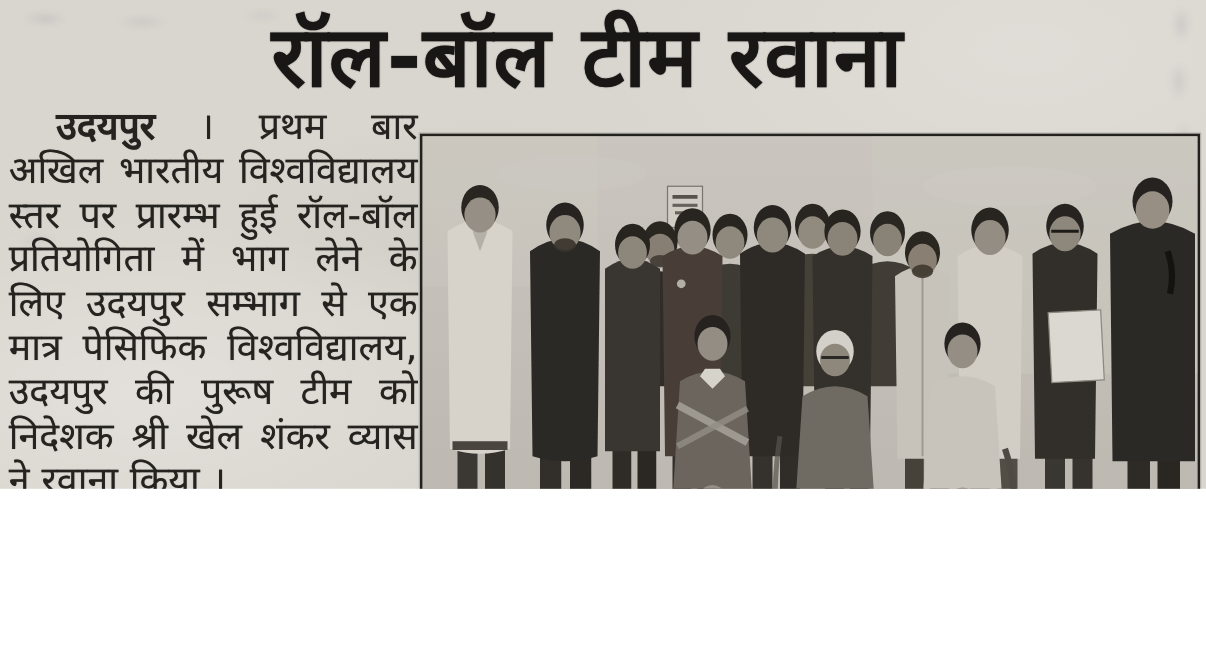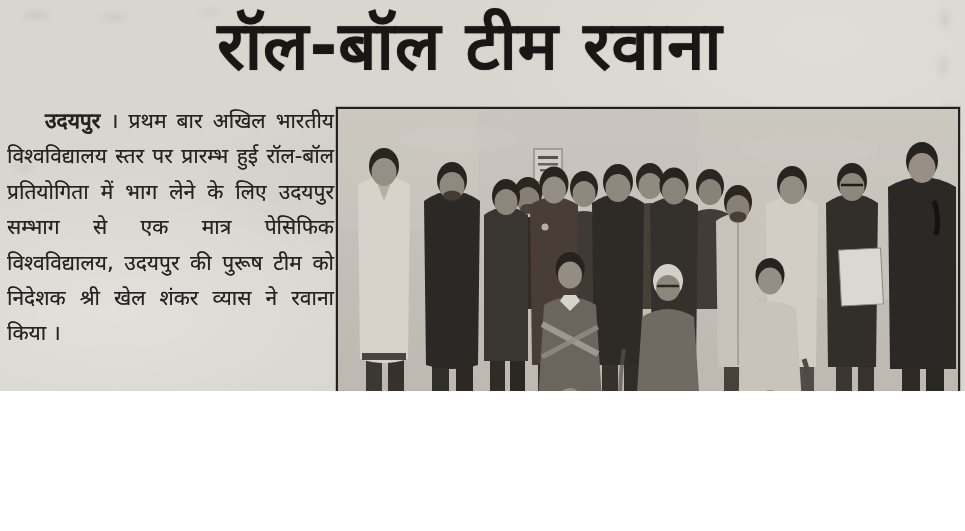--- a/index.html
+++ b/index.html
@@ -22,22 +22,22 @@
   .ghost.g3{right:0;top:0;width:40px;height:130px;background:
     radial-gradient(ellipse 10px 20px at 50% 15%, rgba(115,122,135,.45), transparent 70%),
     radial-gradient(ellipse 10px 22px at 45% 50%, rgba(115,122,135,.4), transparent 70%),
     radial-gradient(ellipse 10px 18px at 55% 85%, rgba(115,122,135,.3), transparent 70%);}
   .ghost.g4{left:150px;top:455px;width:200px;height:70px;background:
     radial-gradient(ellipse 60px 18px at 60% 40%, rgba(150,152,150,.5), transparent 75%),
     radial-gradient(ellipse 50px 16px at 25% 75%, rgba(150,152,150,.4), transparent 75%);}
   .headline{position:absolute;left:0;top:-4px;width:940px;margin:0;text-align:center;
     font-size:67px;line-height:100px;font-weight:600;color:#181715;letter-spacing:1px;
     text-shadow:0 0 1px rgba(25,24,22,.6);white-space:nowrap;}
-  .article-body{position:absolute;left:7px;top:104px;width:327px;color:#24231f;
-    font-size:21px;line-height:35.4px;text-align:justify;
+  .article-body{position:absolute;left:7px;top:84px;width:327px;color:#24231f;
+    font-size:30px;line-height:35.4px;text-align:justify;
     text-shadow:0 0 .6px rgba(30,29,26,.55);}
   .article-body p{margin:0;text-indent:38px;}
   .article-body p + p{margin-top:3px;}
   .dateline{font-weight:bold;}
   .photo-frame{position:absolute;left:336px;top:107px;width:620px;height:414px;
     border:2px solid #23211e;box-sizing:content-box;background:#bfbbb4;box-shadow:0 0 0 1px rgba(60,58,54,.25);}
   .photo-frame svg{display:block;width:620px;height:414px;}
 </style>
 </head>
 <body>

